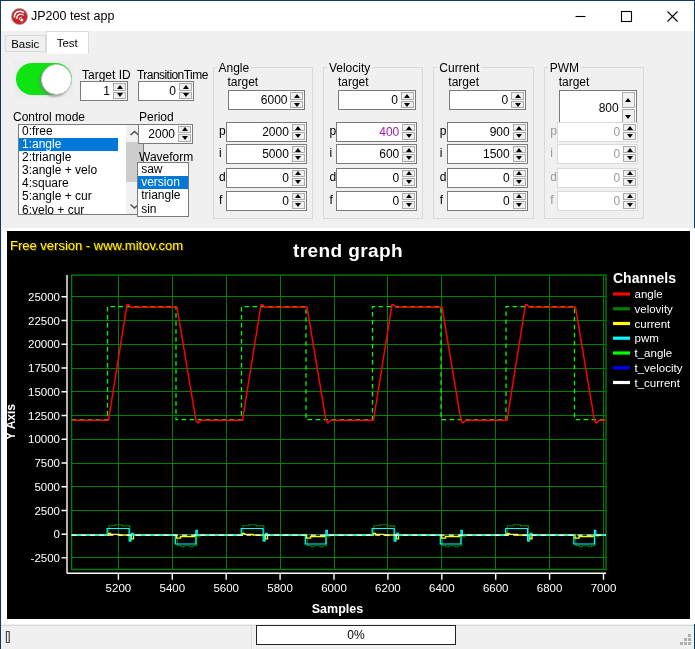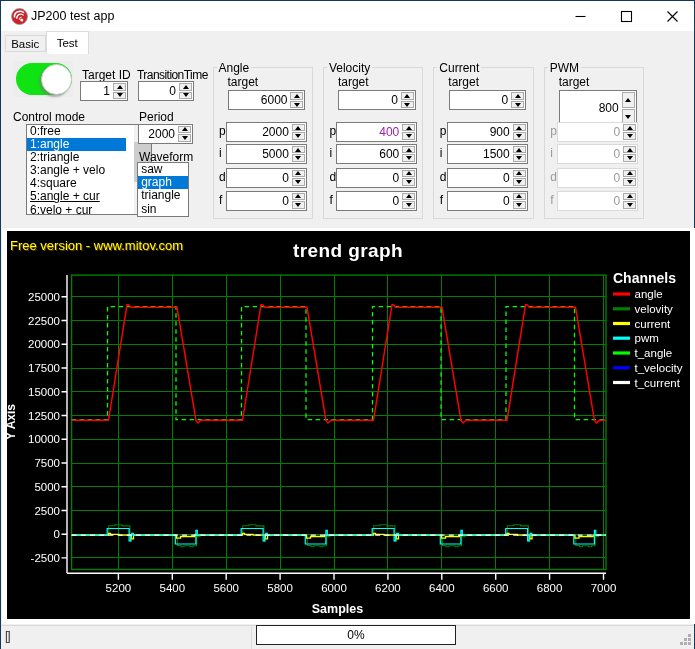--- a/index.html
+++ b/index.html
@@ -67,27 +67,27 @@
       <span class="sb">
         <span class="bu">
           <i class="up"></i>
         </span>
         <span class="bu">
           <i class="dn"></i>
         </span>
       </span>
     </div>
   <div class="lb" style="left:12px;top:108.5px;">Control mode</div>
-  <div class="lbx" style="left:25px;top:122.5px;width:126px;height:91.5px">
+  <div class="lbx" style="left:17px;top:122.5px;width:126px;height:91.5px">
       <div class="it" style="width:98.5px;">0:free</div>
       <div class="it sel" style="width:98.5px;">1:angle</div>
       <div class="it" style="width:98.5px;">2:triangle</div>
       <div class="it" style="width:98.5px;">3:angle + velo</div>
       <div class="it" style="width:98.5px;">4:square</div>
-      <div class="it" style="width:98.5px;text-decoration:underline;">5:angle + cur</div>
+      <div class="it" style="width:98.5px;">5:angle + cur</div>
       <div class="it" style="width:98.5px;">6:velo + cur</div>
       <div class="sbar">
         <svg width="17" height="10" style="position:absolute;top:3px;left:0">
           <path d="M4.5 7 L8.5 3.5 L12.5 7" stroke="#505050" stroke-width="1.6" fill="none"></path>
         </svg>
         <div class="thumb" style="top:17.5px;height:40px"></div>
         <svg width="17" height="10" style="position:absolute;bottom:3px;left:0">
           <path d="M4.5 3.5 L8.5 7 L12.5 3.5" stroke="#505050" stroke-width="1.6" fill="none"></path>
         </svg>
       </div>
@@ -100,21 +100,21 @@
           <i class="up"></i>
         </span>
         <span class="bu">
           <i class="dn"></i>
         </span>
       </span>
     </div>
   <div class="lb" style="left:138px;top:148.6px;">Waveform</div>
   <div class="lbx" style="left:136.2px;top:161px;width:52.3px;height:54.5px">
       <div class="it" style="width:50.3px;">saw</div>
-      <div class="it sel" style="width:50.3px;">graph</div>
+      <div class="it sel" style="width:50.3px;">version</div>
       <div class="it" style="width:50.3px;">triangle</div>
       <div class="it" style="width:50.3px;">sin</div>
     </div>
 
   <div class="grp" style="left:211.5px"></div>
 <div class="glb" style="left:215.5px">Angle</div>
 <div class="lb" style="left:226.5px;top:73.6px;">target</div>
     <div class="spin" style="left:226.9px;top:89.3px;width:77.6px;height:20px;border-color:#7a7a7a">
       <span class="sv" style="color:#000">6000</span>
       <span class="sb">

